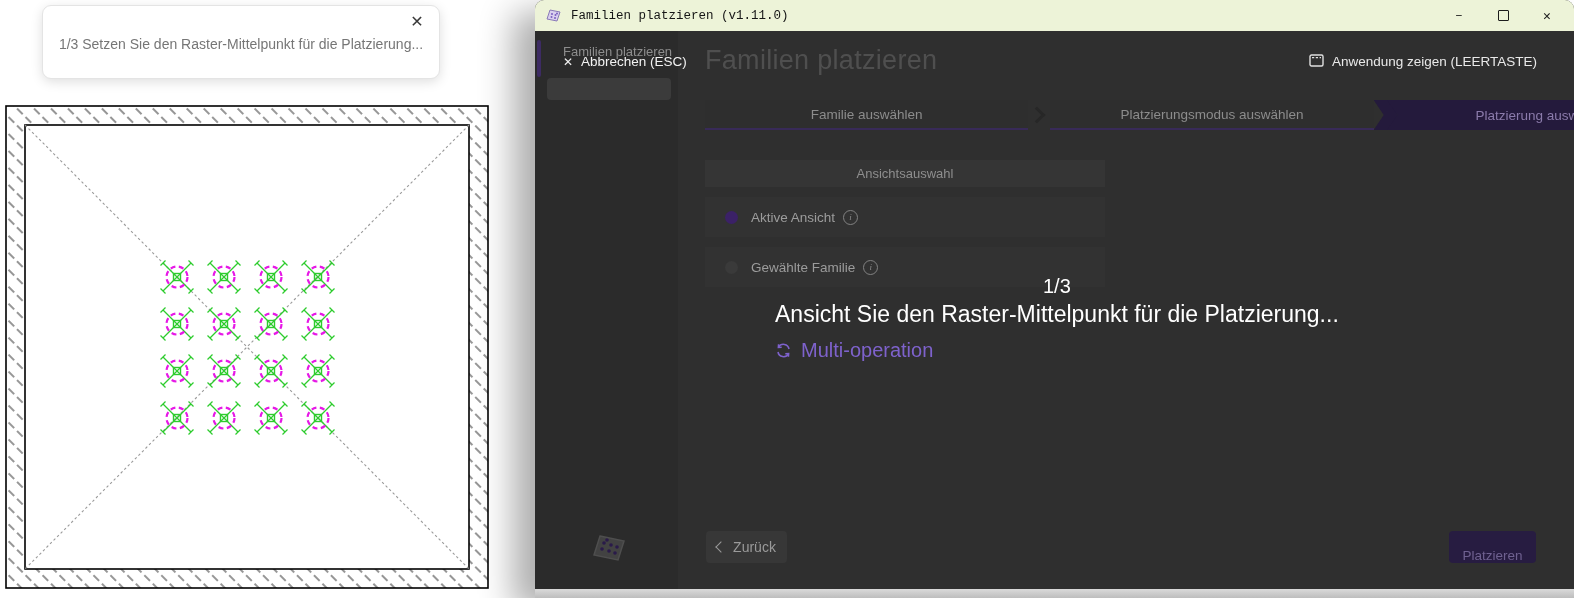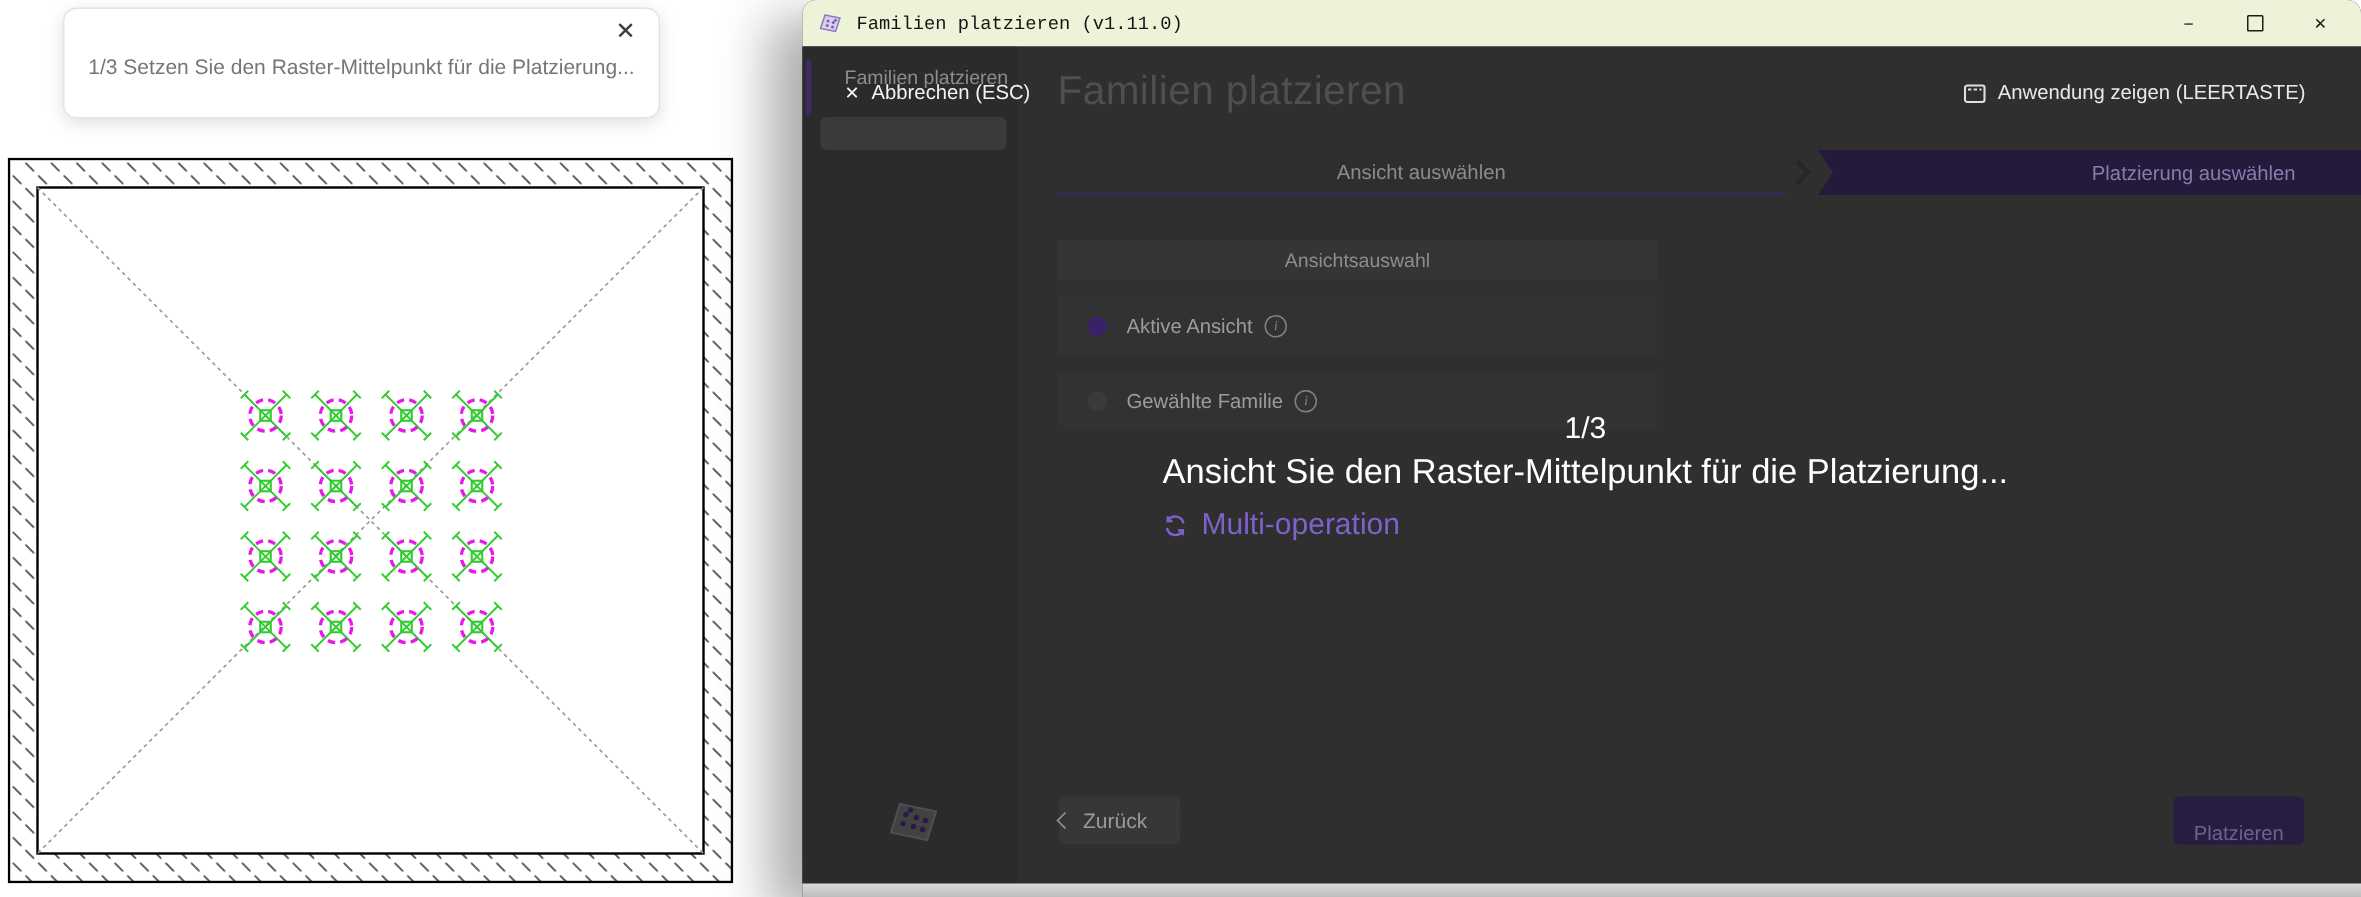--- a/index.html
+++ b/index.html
@@ -35,21 +35,21 @@
   .side-item-label{position:absolute;left:28px;top:13px;font-size:13px;color:#8d8d8d;white-space:nowrap;}
   .side-item-box{position:absolute;left:12px;top:47px;width:124px;height:22px;background:#3b3b3b;border-radius:4px;}
   .side-logo{position:absolute;left:53px;top:497px;}
 
   .cancel-btn{position:absolute;left:28px;top:23px;display:flex;align-items:center;gap:8px;
               color:#f2f2f2;font-size:13.5px;cursor:pointer;white-space:nowrap;z-index:5;}
   .cancel-x{font-size:12px;line-height:12px;color:#f2f2f2;}
 
   .page-title{position:absolute;left:170px;top:14px;font-size:27px;color:#4f4f4f;letter-spacing:.3px;}
 
-  .show-app{position:absolute;right:37px;top:23px;display:flex;align-items:flex-end;gap:8px;
+  .show-app{position:absolute;right:37px;top:23px;display:flex;align-items:flex-start;gap:8px;
             color:#e9e9e9;font-size:13.5px;cursor:pointer;}
 
   
   .tabs{position:absolute;left:170px;top:69px;width:1000px;height:30px;display:flex;align-items:stretch;}
   .tab{flex:1;display:flex;align-items:center;justify-content:center;font-size:13.5px;position:relative;}
   .tab.inactive{color:#8c8c8c;border-bottom:2px solid #382a58;background:#2e2e2e;}
   .tab.active{color:#8b7bab;background:#241a3c;
               clip-path:polygon(0 0,100% 0,100% 100%,0 100%,16px 50%);}
   .tab-sep{width:22px;display:flex;align-items:center;justify-content:center;}
   .sep-chev{width:9px;height:9px;border-top:3px solid #272727;border-right:3px solid #272727;
@@ -73,21 +73,21 @@
 
   
   .step-overlay{position:absolute;left:240px;top:244px;z-index:6;}
   .step-count{font-size:20px;color:#ffffff;text-align:center;}
   .step-instruction{font-size:23px;color:#ffffff;margin-top:3px;white-space:nowrap;}
   .multi-op{display:flex;align-items:center;gap:9px;margin-top:11px;cursor:pointer;}
   .multi-op span{font-size:20px;color:#7e62cc;}
 
   
   .back-btn{position:absolute;left:171px;top:500px;width:81px;height:32px;background:#373737;border-radius:4px;
-            display:flex;align-items:center;gap:8px;color:#9a9a9a;font-size:14px;cursor:pointer;}
+            display:flex;align-items:center;justify-content:center;gap:8px;color:#9a9a9a;font-size:14px;cursor:pointer;}
   .chev-left{width:7px;height:7px;border-left:1.6px solid #9a9a9a;border-bottom:1.6px solid #9a9a9a;
              transform:rotate(45deg);margin-bottom:1px;}
   .place-btn{position:absolute;right:38px;top:500px;width:87px;height:32px;background:#271c41;border-radius:4px;
              display:flex;align-items:flex-end;justify-content:center;color:#6f6190;font-size:13.5px;cursor:pointer;}
 </style>
 </head>
 <body>
 
 <div id="stage">
 
@@ -186,25 +186,28 @@
       <div class="show-app">
         <svg width="15" height="13" viewBox="0 0 15 13">
           <rect x="1" y="1" width="13" height="11" rx="1.5" fill="none" stroke="#e0e0e0" stroke-width="1.4"></rect>
           <line x1="3" y1="3.6" x2="12" y2="3.6" stroke="#e0e0e0" stroke-width="1.3" stroke-dasharray="2.2 1.6"></line>
         </svg>
         <span>Anwendung zeigen (LEERTASTE)</span>
       </div>
 
       <div class="tabs">
         <div class="tab inactive">
-          <span>Ansicht auswählen</span>
+          <span>Familie auswählen</span>
         </div>
         <div class="tab-sep">
             <div class="sep-chev"></div>
           </div>
+        <div class="tab inactive">
+          <span>Platzierungsmodus auswählen</span>
+        </div>
         <div class="sep-arrow"></div>
         <div class="tab active">
           <span>Platzierung auswählen</span>
         </div>
       </div>
 
       <div class="panel">
         <div class="panel-header">Ansichtsauswahl</div>
         <div class="panel-row">
           <div class="radio sel"></div>

